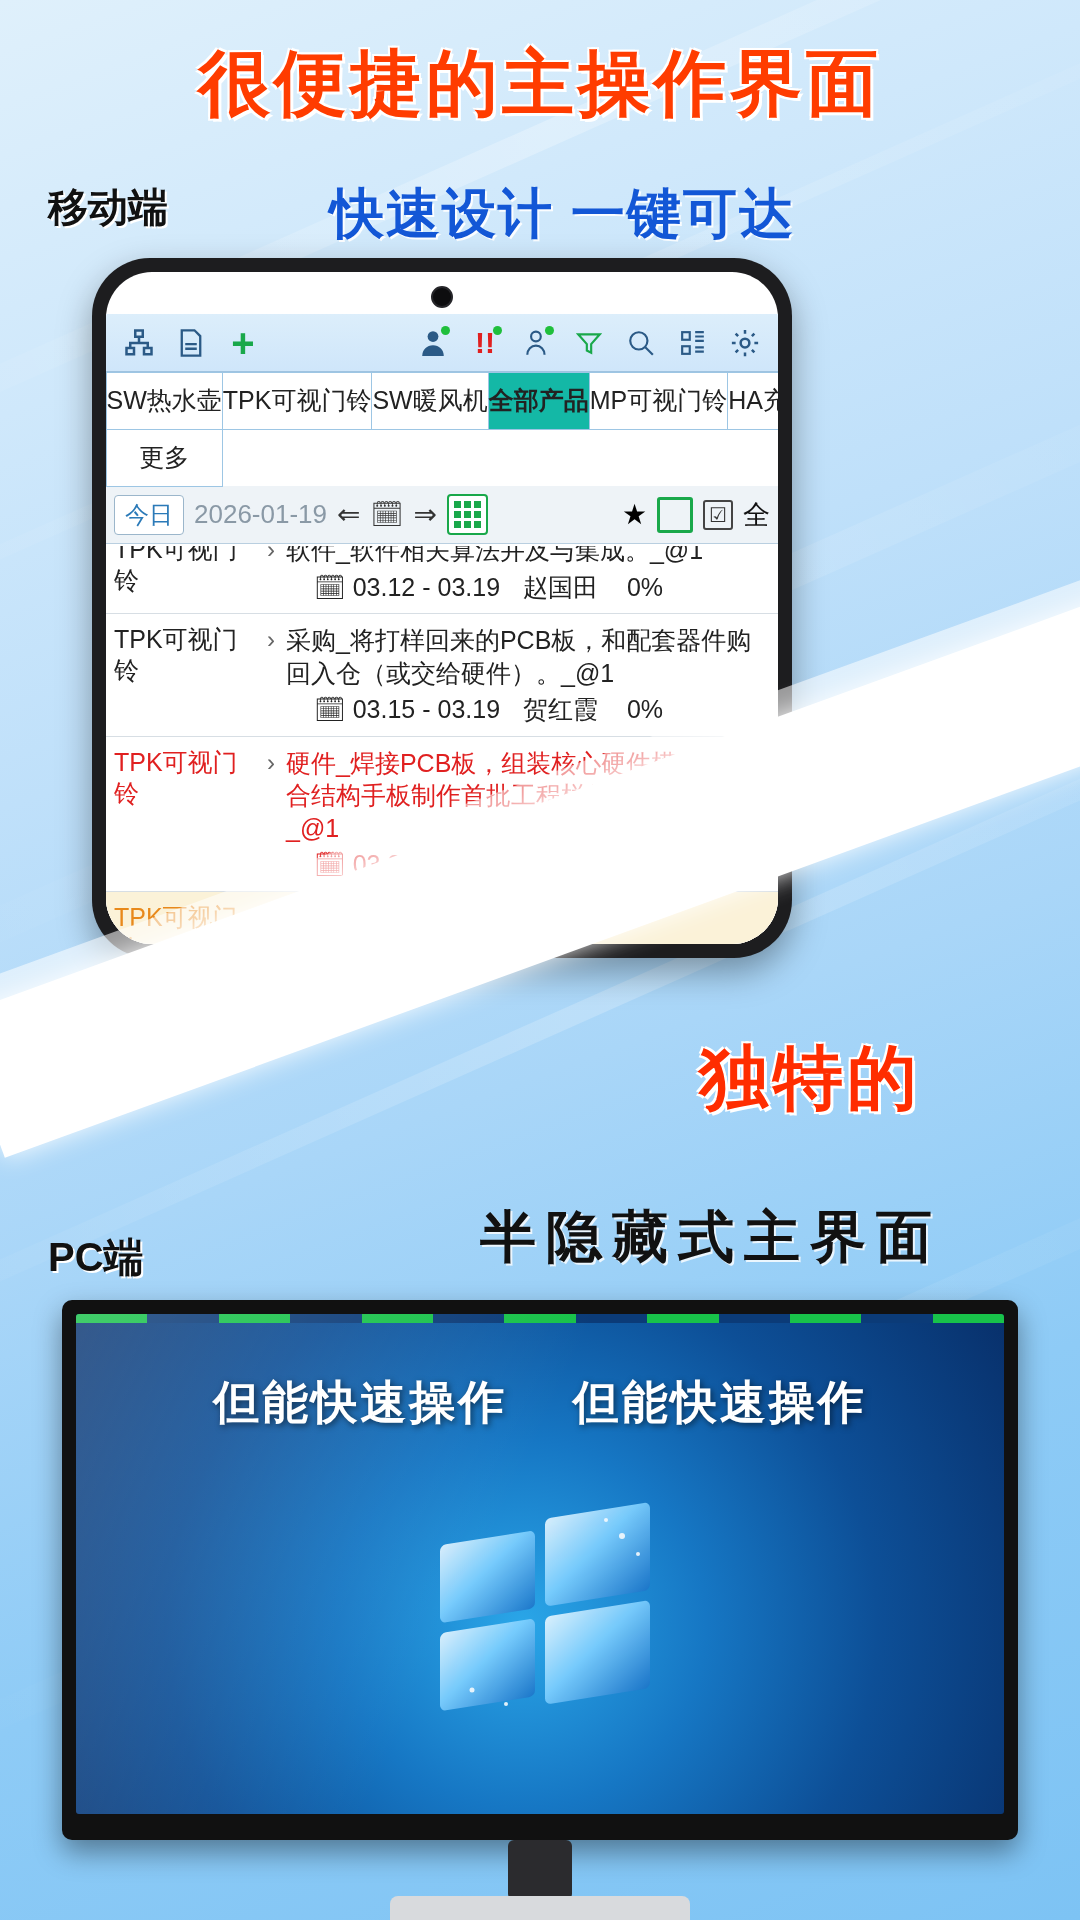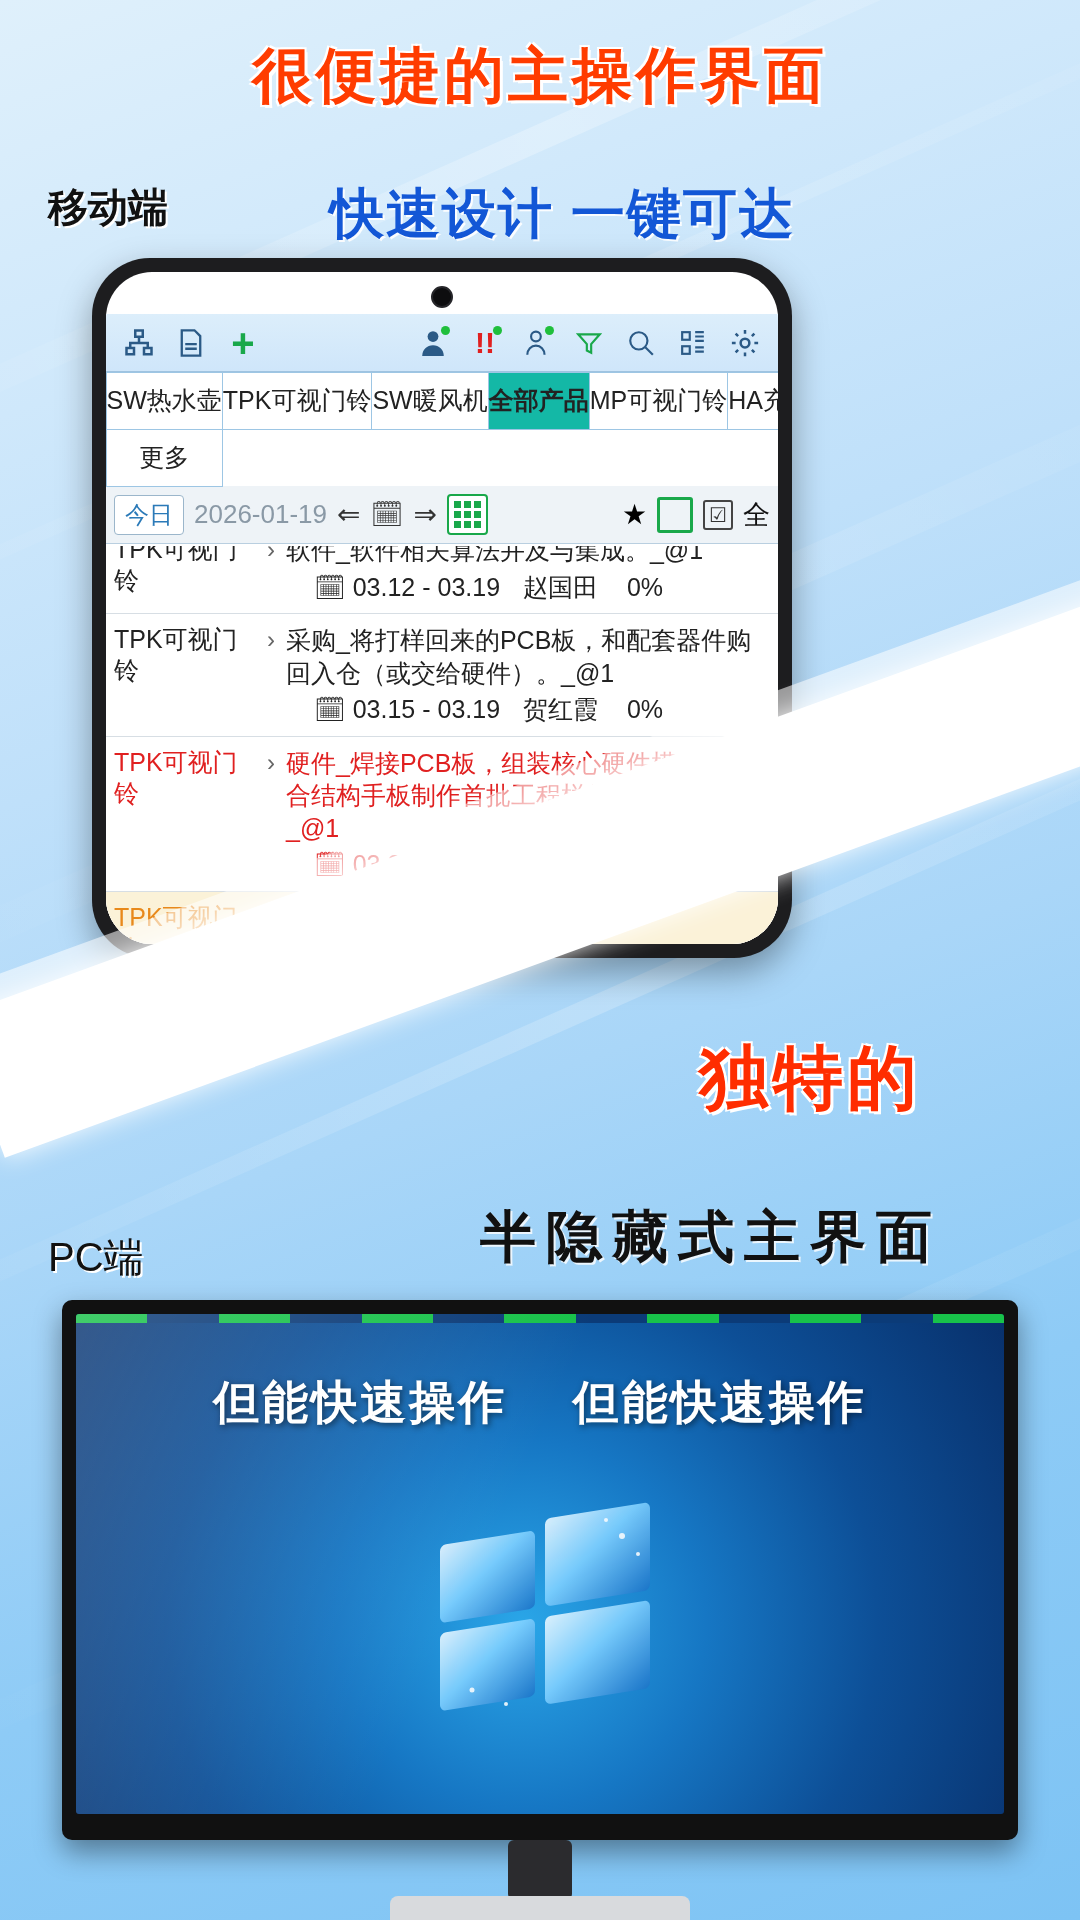--- a/index.html
+++ b/index.html
@@ -12,21 +12,21 @@
   .streak{position:absolute;background:linear-gradient(90deg,rgba(255,255,255,0) 0%,rgba(255,255,255,.55) 50%,rgba(255,255,255,0) 100%);transform:rotate(-24deg);pointer-events:none;}
   .s1{left:-200px;top:120px;width:1500px;height:26px;opacity:.5;}
   .s2{left:-250px;top:300px;width:1600px;height:14px;opacity:.35;}
   .s3{left:-150px;top:640px;width:1500px;height:34px;opacity:.3;}
   .s4{left:-220px;top:980px;width:1700px;height:20px;opacity:.4;}
   .s5{left:-120px;top:1420px;width:1500px;height:28px;opacity:.25;}
 
   
   .main-title{
     position:absolute;left:0;top:36px;width:1080px;text-align:center;
-    font-size:60px;font-weight:bold;color:#ff3c00;letter-spacing:4px;
+    font-size:72px;font-weight:bold;color:#ff3c00;letter-spacing:4px;
     text-shadow:3px 3px 0 #fff,-2px -2px 0 #fff,2px -2px 0 #fff,-2px 2px 0 #fff;
     font-family:"DejaVu Sans","Liberation Sans",sans-serif;
   }
   .label-mobile{
     position:absolute;left:48px;top:180px;font-size:40px;font-weight:bold;color:#111;
     text-shadow:2px 2px 0 #fff;
   }
   .subtitle{
     position:absolute;left:330px;top:178px;font-size:54px;font-weight:bold;color:#1357d6;
     letter-spacing:2px;text-shadow:2px 2px 0 rgba(255,255,255,.9);
@@ -112,21 +112,21 @@
   }
 
   
   .unique{
     position:absolute;left:620px;top:1032px;width:380px;text-align:center;
     font-size:70px;font-weight:bold;color:#ff2d00;letter-spacing:4px;
     text-shadow:3px 3px 0 #fff,-2px -2px 0 #fff,2px -2px 0 #fff,-2px 2px 0 #fff;
     z-index:9;
   }
   .label-pc{
-    position:absolute;left:48px;top:1230px;font-size:40px;font-weight:normal;color:#111;text-shadow:2px 2px 0 #fff;z-index:9;
+    position:absolute;left:48px;top:1230px;font-size:40px;font-weight:bold;color:#111;text-shadow:2px 2px 0 #fff;z-index:9;
   }
   .semi-hidden{
     position:absolute;left:480px;top:1200px;font-size:56px;font-weight:bold;color:#111;
     letter-spacing:10px;font-family:"DejaVu Serif","Liberation Serif",serif;
     text-shadow:2px 2px 0 rgba(255,255,255,.8);z-index:9;
   }
 
   
   .monitor{
     position:absolute;left:62px;top:1300px;width:956px;height:540px;

